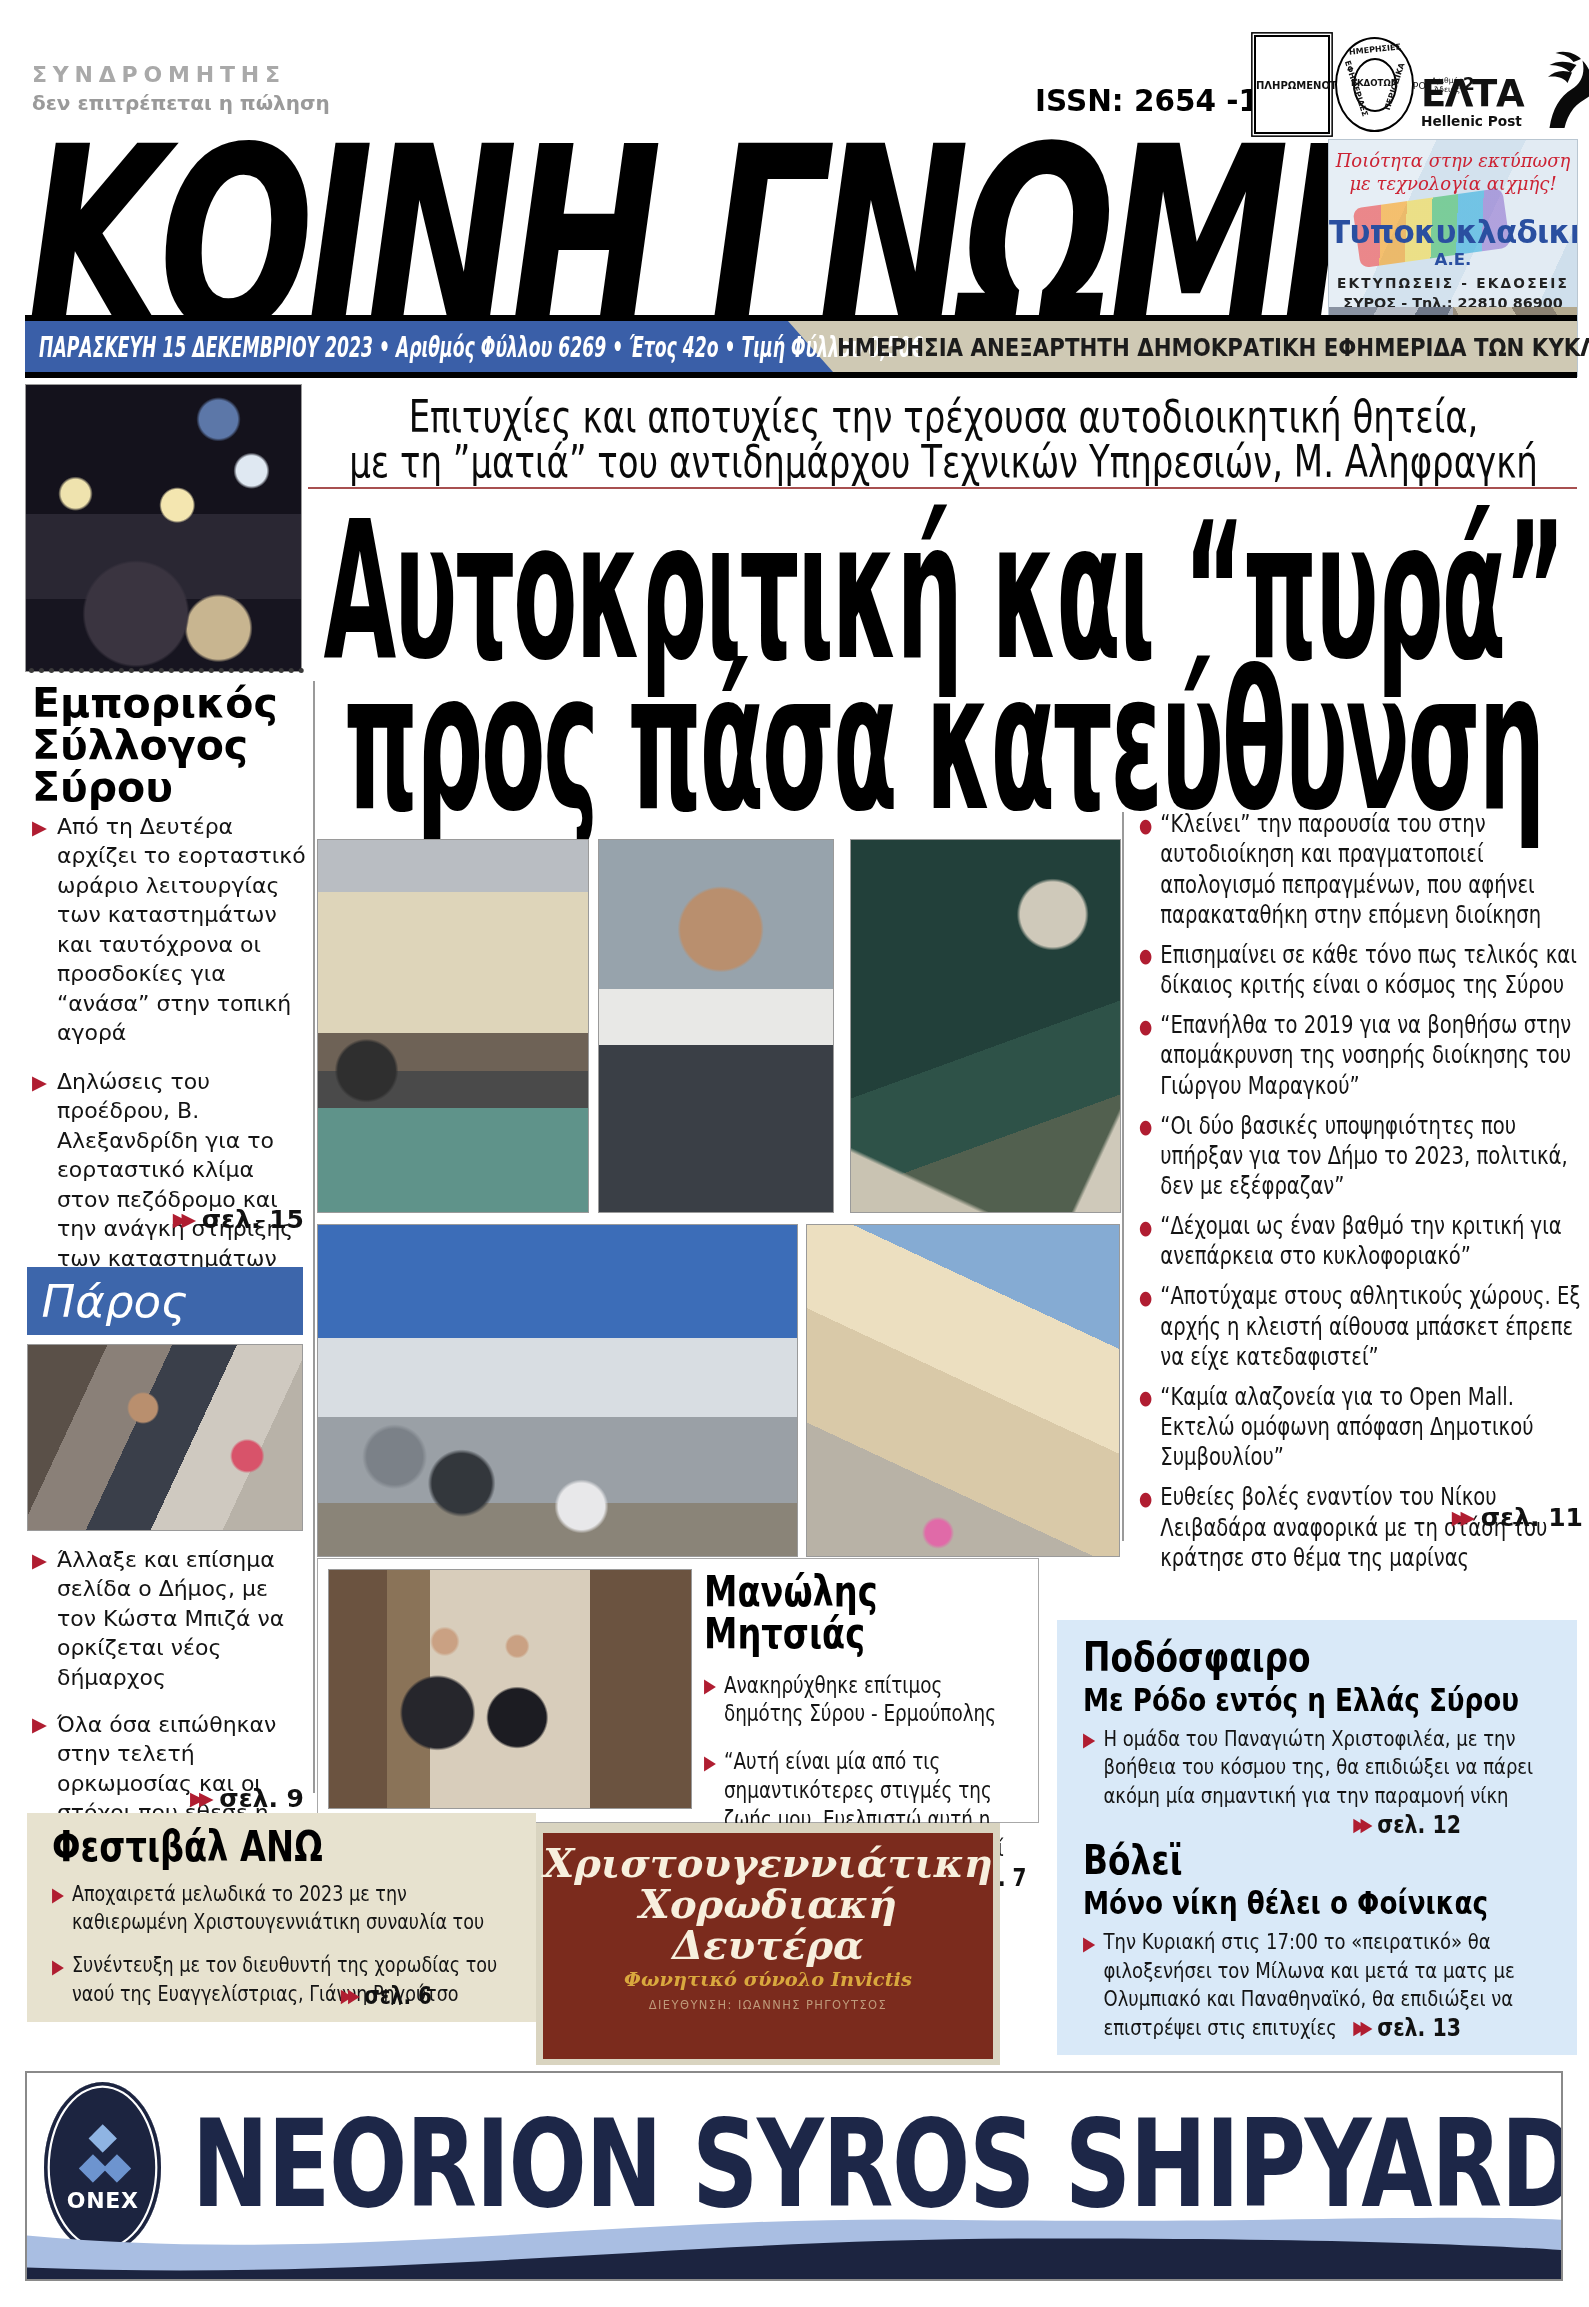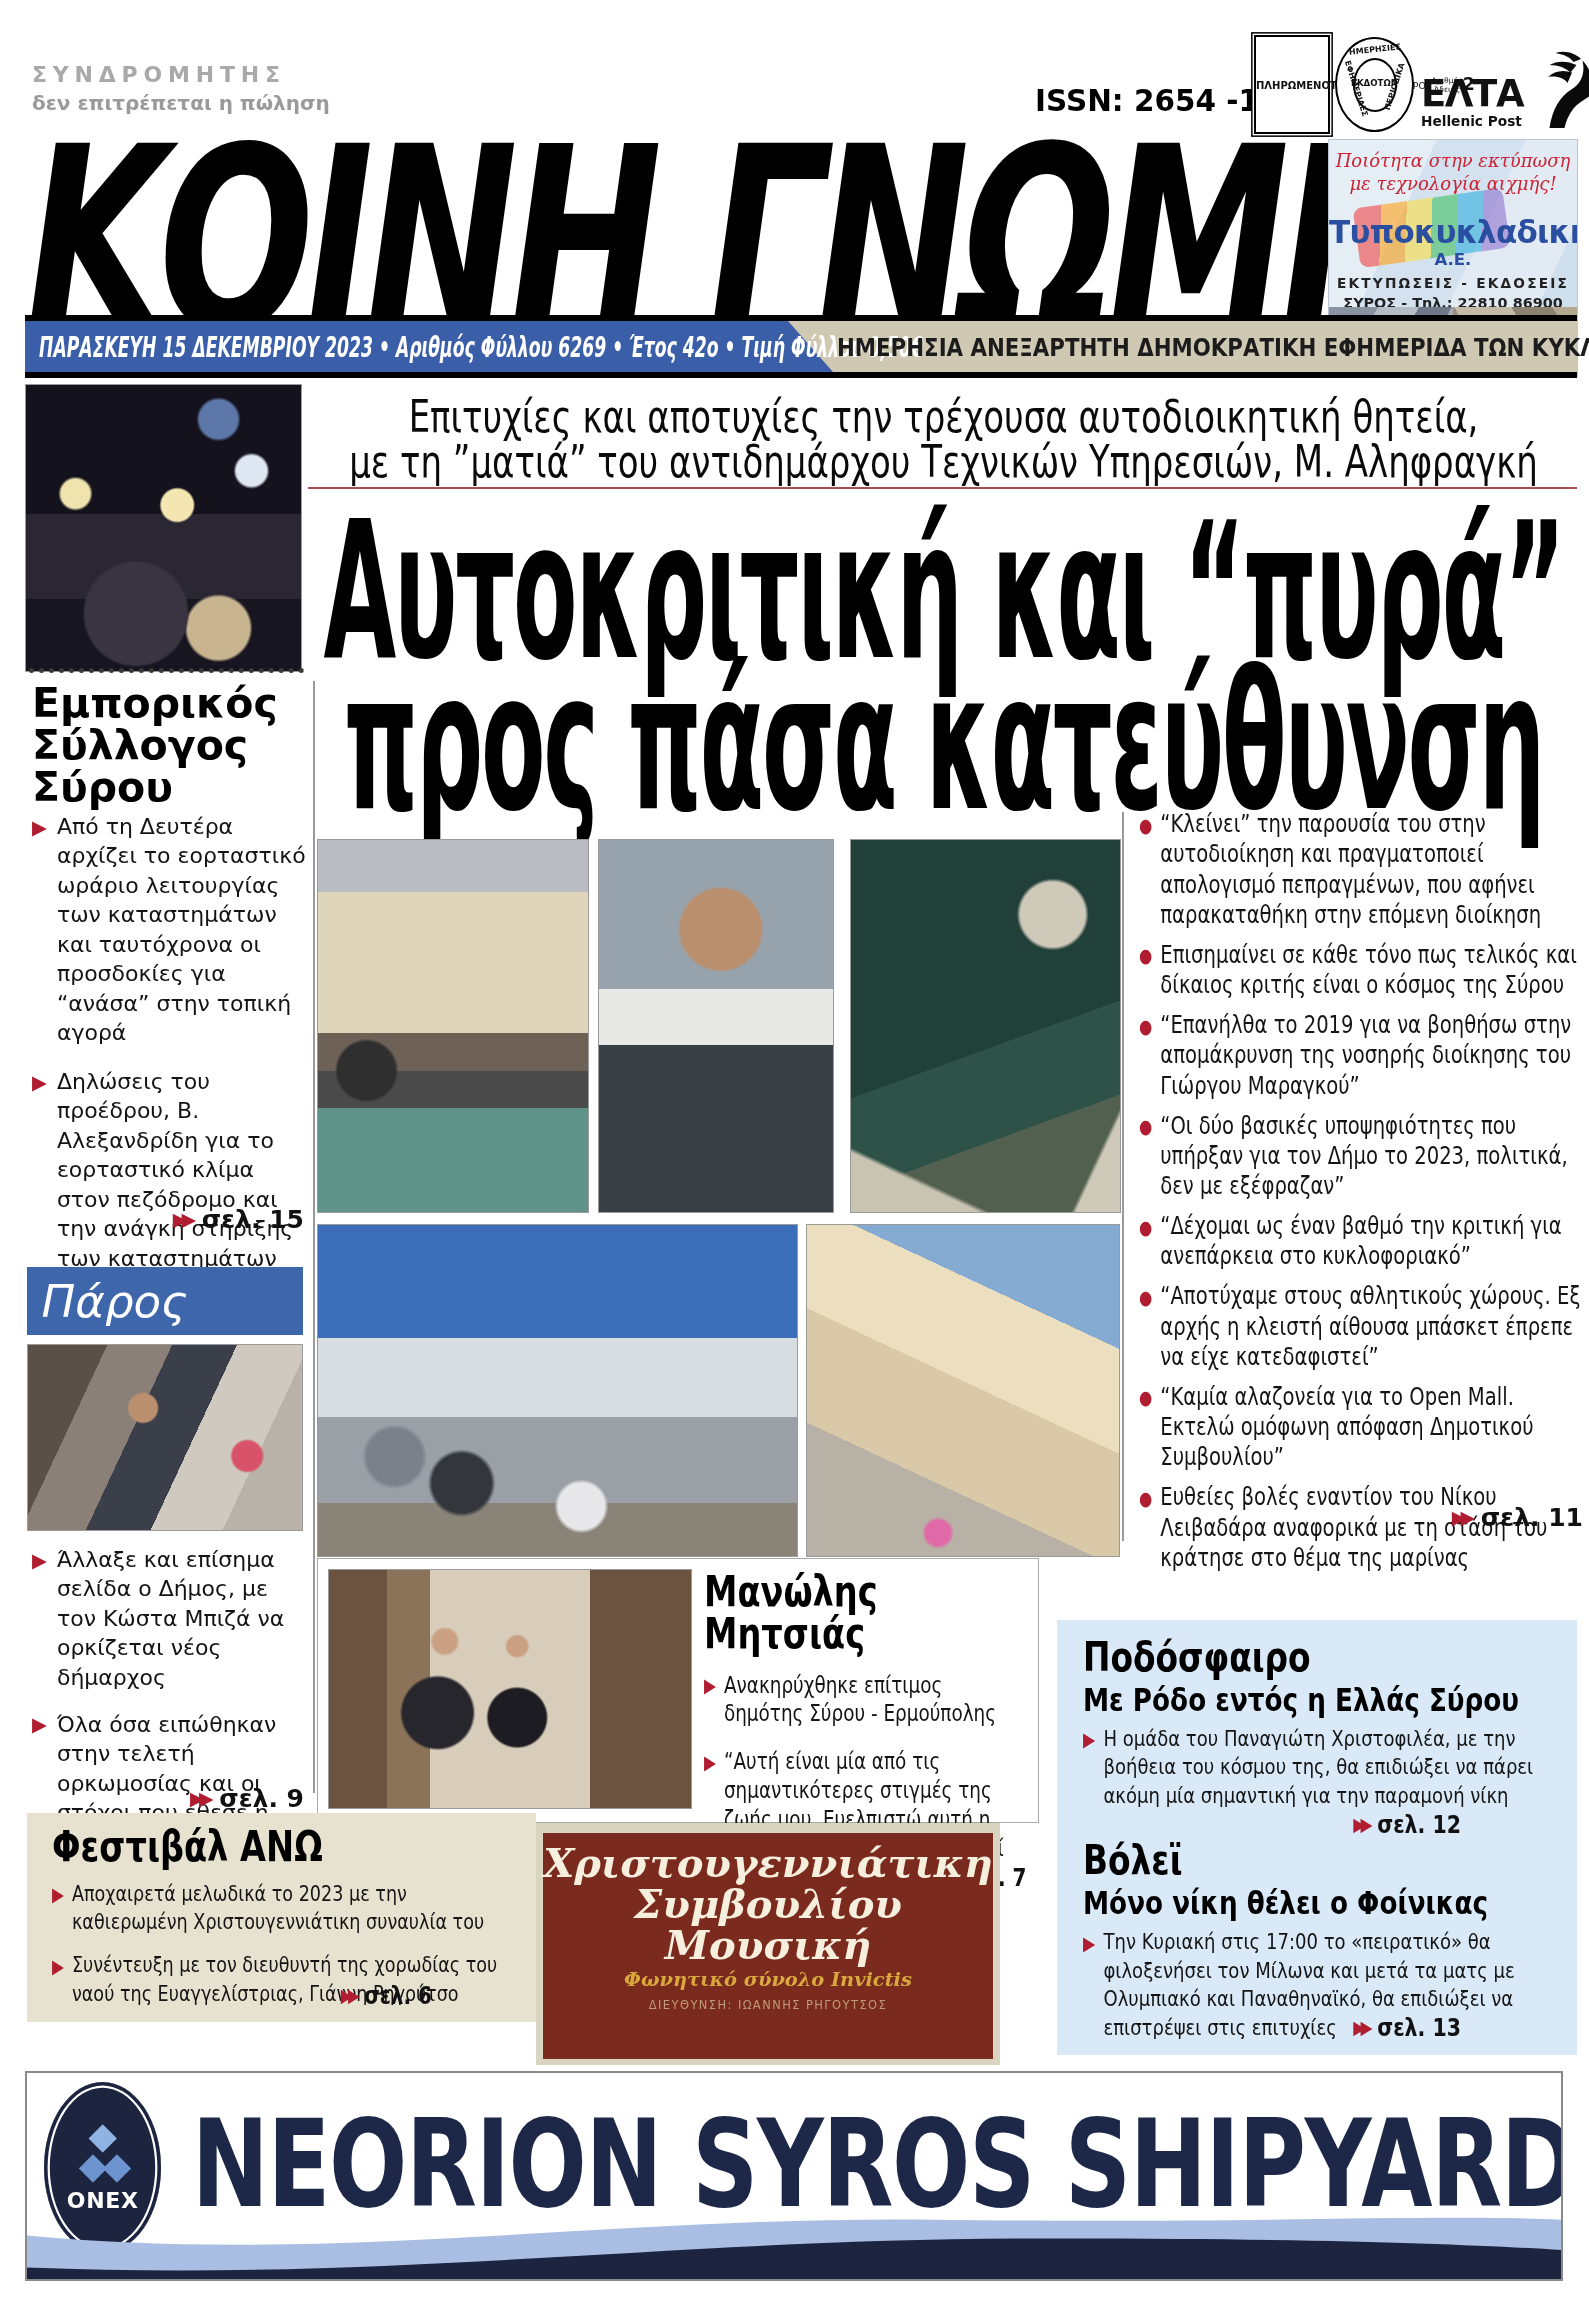--- a/index.html
+++ b/index.html
@@ -425,21 +425,21 @@
       <div class="refrow" id="festival-ref">
         <span class="ref-icon">▶▶</span>
         <span class="ref-label">σελ. 6</span>
       </div>
     </div>
   </div>
 
   <div class="abs" id="choir-frame">
     <div id="choir-ad">
       <div class="t1">Χριστουγεννιάτικη</div>
-      <div class="t2">Συμβουλίου Μουσική</div>
+      <div class="t2">Χορωδιακή Δευτέρα</div>
       <div class="s2">Φωνητικό σύνολο Invictis</div>
       <div class="cr">ΔΙΕΥΘΥΝΣΗ: ΙΩΑΝΝΗΣ ΡΗΓΟΥΤΣΟΣ</div>
     </div>
   </div>
 
   <div class="abs" id="banner">
     <div id="onex">
       <span class="d1">◆</span>
       <span class="d2">◆◆</span>
       <span class="label">ONEX</span>

